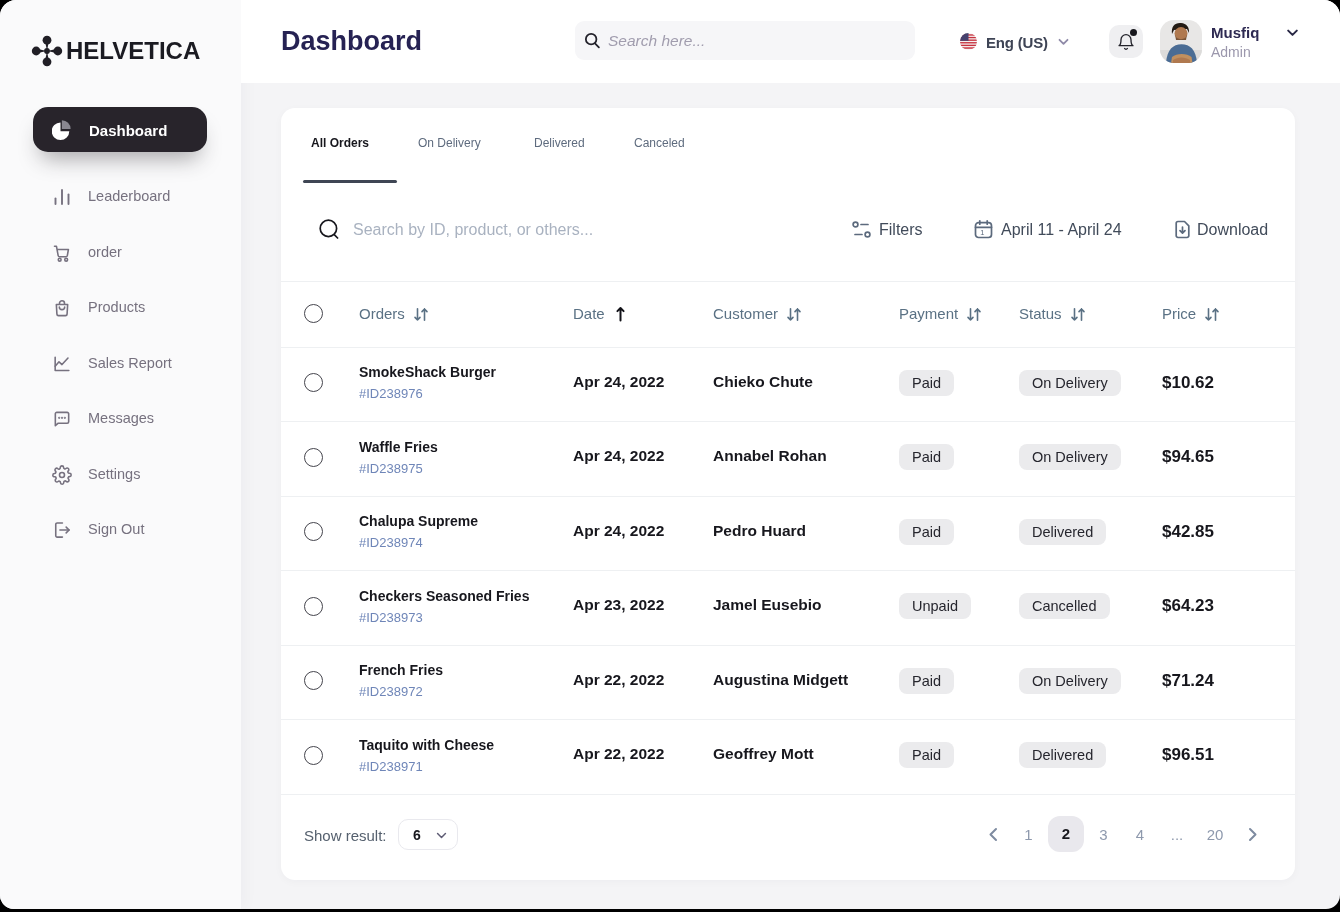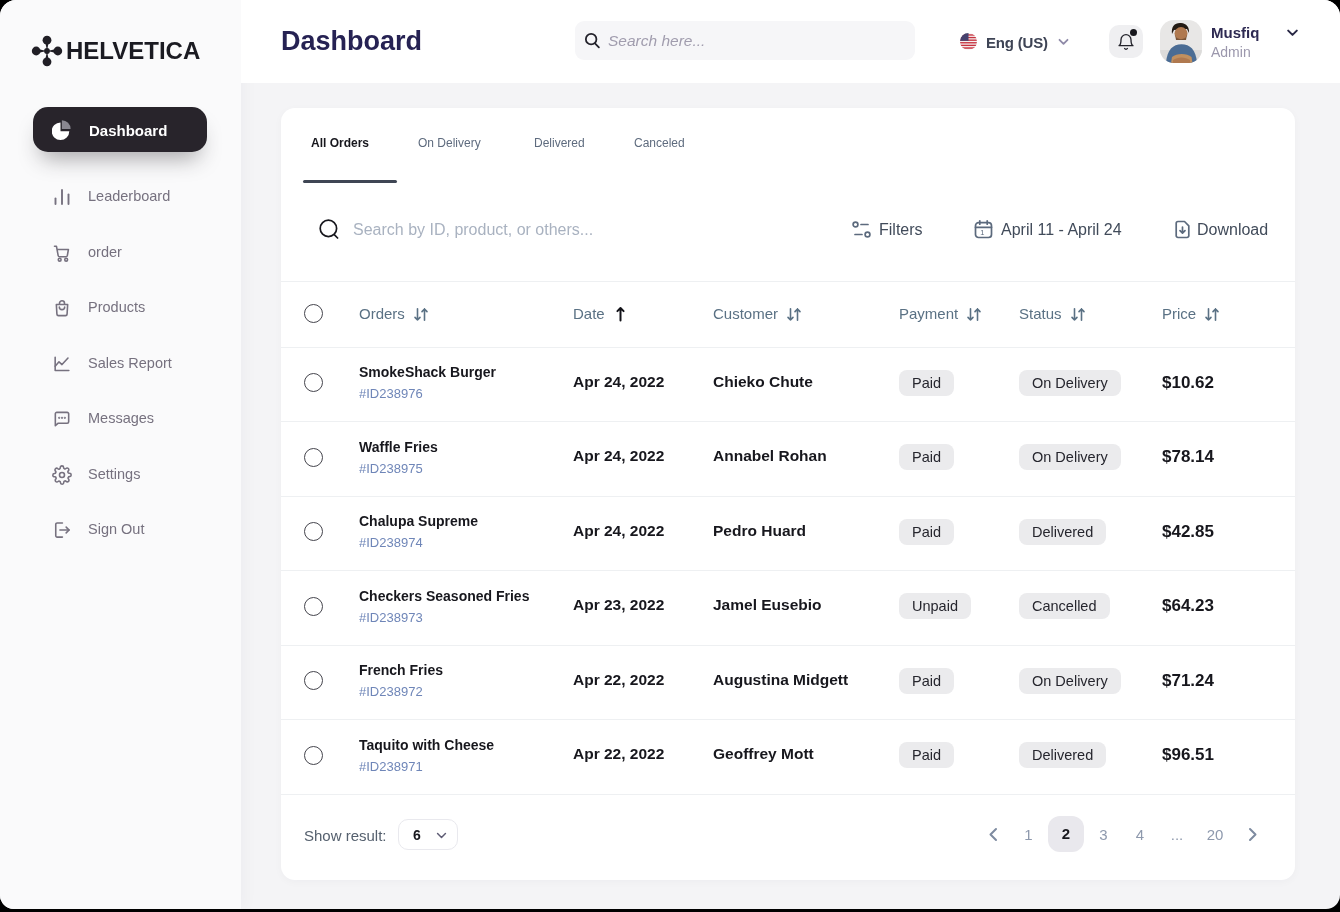--- a/index.html
+++ b/index.html
@@ -292,21 +292,21 @@
                 <div class="circ"></div>
               </td>
           <td>
                 <div class="pname">Waffle Fries</div>
                 <div class="pid">#ID238975</div>
               </td>
           <td class="bold">Apr 24, 2022</td>
           <td class="bold">Annabel Rohan</td>
           <td><span class="badge">Paid</span></td>
           <td><span class="badge">On Delivery</span></td>
-          <td class="price">$78.14</td>
+          <td class="price">$94.65</td>
         </tr>
         <tr>
           <td>
                 <div class="circ"></div>
               </td>
           <td>
                 <div class="pname">Chalupa Supreme</div>
                 <div class="pid">#ID238974</div>
               </td>
           <td class="bold">Apr 24, 2022</td>

